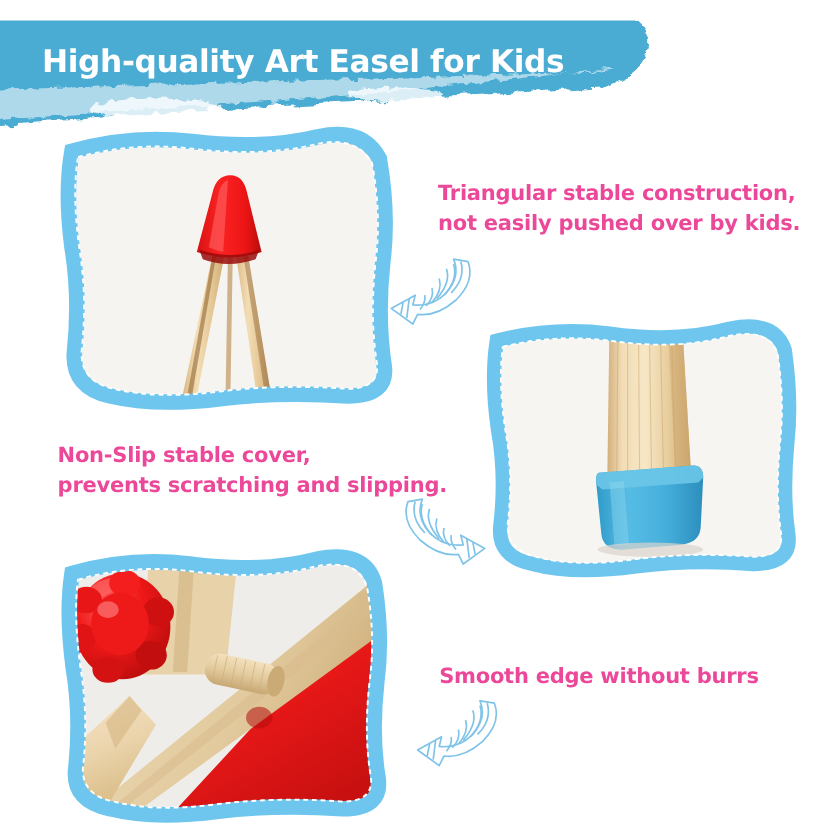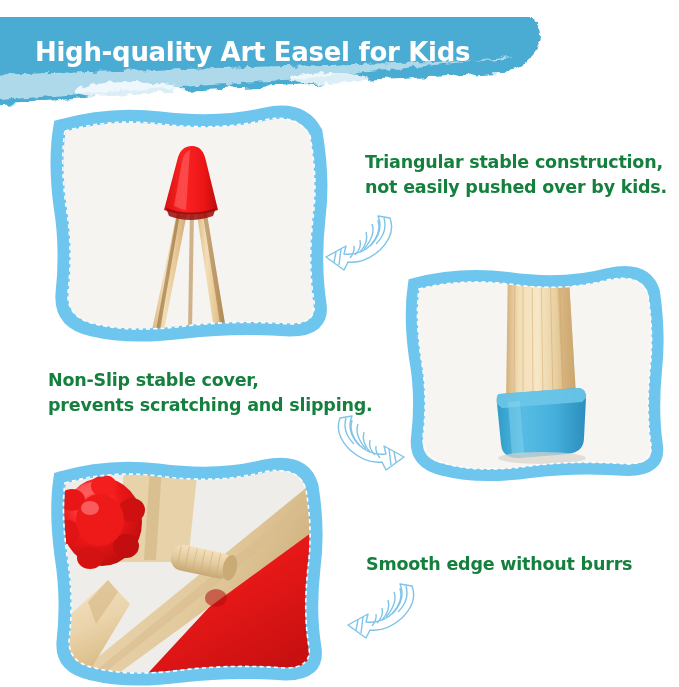--- a/index.html
+++ b/index.html
@@ -50,21 +50,21 @@
   .panel svg {
     position: absolute;
     left: 0;
     top: 0;
     overflow: visible;
   }
 
   
   .caption {
     position: absolute;
-    color: #15803d;
+    color: #ec4899;
     font-family: "DejaVu Sans", sans-serif;
     font-size: 17.5px;
     font-weight: bold;
     line-height: 25px;
     letter-spacing: -0.2px;
     white-space: pre-line;
   }
 
   
   .arrow {

